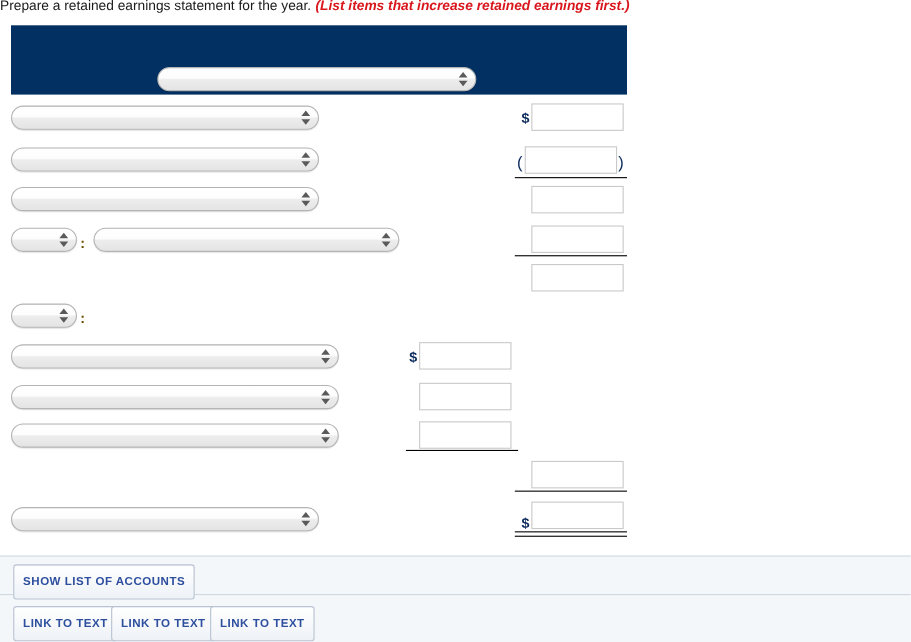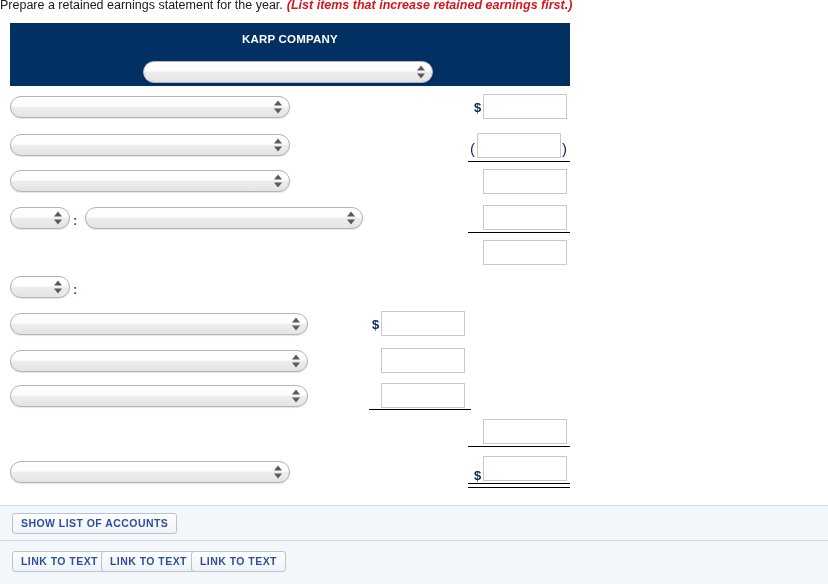--- a/index.html
+++ b/index.html
@@ -165,21 +165,21 @@
   .footer .divider {
     position: absolute;
     left: 0; top: 34px;
     width: 828px;
     height: 0;
     border-top: 1px solid #cfd9e2;
   }
   .btn {
     position: absolute;
     box-sizing: border-box;
-    height: 21px;
+    height: 32px;
     border: 1px solid #b9c4d2;
     border-radius: 3px;
     background-image: linear-gradient(to bottom, #ffffff 0%, #eef2f7 100%);
     color: #2d4f9e;
     font-family: "Liberation Sans", sans-serif;
     font-size: 10.5px;
     font-weight: bold;
     letter-spacing: .45px;
     line-height: 19px;
     text-align: center;
@@ -189,21 +189,20 @@
   }
 </style>
 </head>
 <body>
 
 <div class="prompt">
   <span>Prepare a retained earnings statement for the year.</span><span class="hint">(List items that increase retained earnings first.)</span>
 </div>
 
 <div class="stmt-header">
-  <div class="line l1">KARP COMPANY</div>
 </div>
 <span class="sel-wrap hdr-sel-wrap">
   <select class="sel hdr-sel"><option></option></select>
   <span class="arrows"></span>
 </span>
 
 <span class="sel-wrap" style="left:10px; top:96px;">
   <select class="sel" style="width:280px;"><option></option></select>
   <span class="arrows"></span>
 </span>

